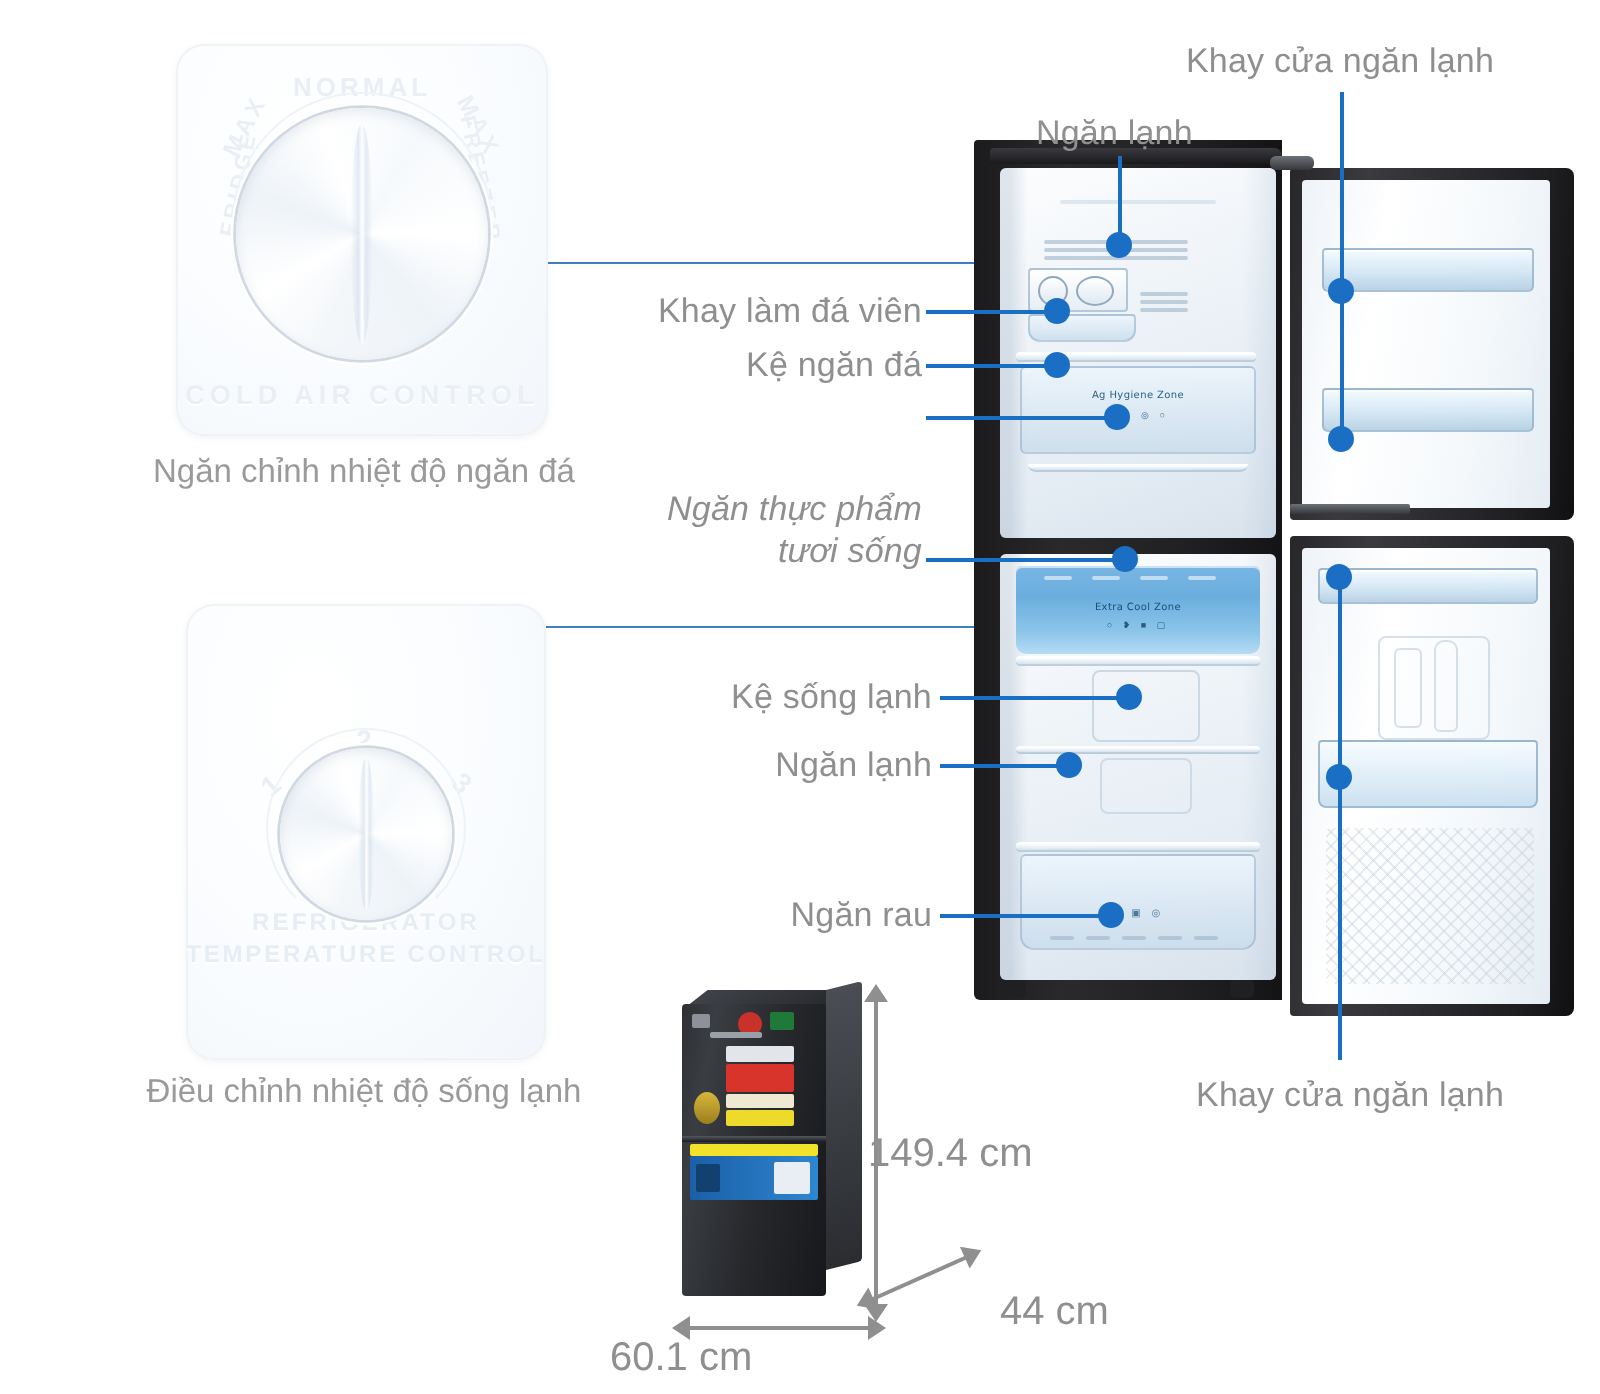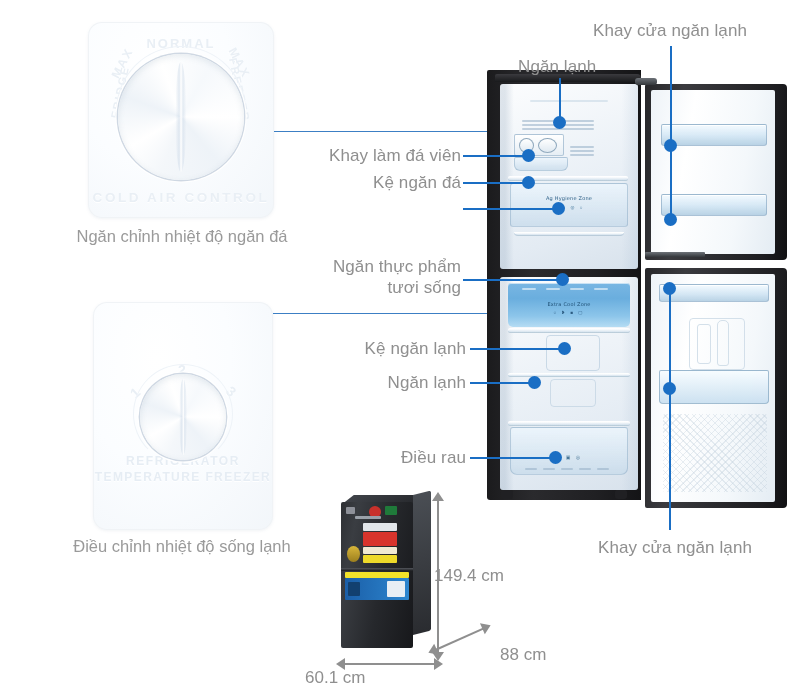--- a/index.html
+++ b/index.html
@@ -29,21 +29,21 @@
   .lbl.center { text-align: center; }
   .cap {
     color: #9a9a9a;
     font-size: 16.5px;
     line-height: 20px;
     text-align: center;
     white-space: nowrap;
   }
   .dim {
     color: #8f8f8f;
-    font-size: 17px;
+    font-size: 20px;
     white-space: nowrap;
   }
   .hline { position: absolute; background: #1a6ec4; height: 1.6px; }
   .vline { position: absolute; background: #1a6ec4; width: 1.6px; }
   .thinline { position: absolute; background: #3c7fc4; height: 1px; }
   .dot {
     position: absolute;
     width: 13px; height: 13px;
     border-radius: 50%;
     background: #1a6ec4;
@@ -256,21 +256,21 @@
     <div class="knob-arc" style="left:28px;top:24px;width:130px;height:130px;"></div>
     <div class="knob-dial" style="left:30px;top:32px;width:126px;height:126px;"></div>
   </div>
   <div class="cap" style="position:absolute;left:0;top:226px;width:364px;">Ngăn chỉnh nhiệt độ ngăn đá</div>
 
   <div class="knob-panel" style="left:93px;top:302px;width:180px;height:228px;">
     <div class="etch" style="left:50%;top:60px;transform:translateX(-50%);font-size:14px;">2</div>
     <div class="etch" style="left:38px;top:82px;transform:rotate(-42deg);font-size:14px;">1</div>
     <div class="etch" style="right:36px;top:82px;transform:rotate(42deg);font-size:14px;">3</div>
     <div class="etch" style="left:50%;top:152px;transform:translateX(-50%);font-size:12px;letter-spacing:1.6px;color:#e6edf4;">REFRIGERATOR</div>
-    <div class="etch" style="left:50%;top:168px;transform:translateX(-50%);font-size:12px;letter-spacing:1.4px;color:#e6edf4;">TEMPERATURE FREEZER</div>
+    <div class="etch" style="left:50%;top:168px;transform:translateX(-50%);font-size:12px;letter-spacing:1.4px;color:#e6edf4;">TEMPERATURE CONTROL</div>
     <div class="knob-arc" style="left:40px;top:62px;width:100px;height:100px;"></div>
     <div class="knob-dial" style="left:47px;top:72px;width:86px;height:86px;"></div>
   </div>
   <div class="cap" style="position:absolute;left:0;top:536px;width:364px;">Điều chỉnh nhiệt độ sống lạnh</div>
 
   <div class="thinline" style="left:274px;top:131px;width:223px;"></div>
   <div class="thinline" style="left:273px;top:313px;width:224px;"></div>
 
   <div id="fridge">
 
@@ -385,26 +385,26 @@
   <div class="hline" style="left:470px;top:457px;width:85px;"></div>
   <div class="dot" style="left:549px;top:451px;"></div>
 
   <div class="vline" style="left:669px;top:285px;height:245px;"></div>
   <div class="dot" style="left:663px;top:282px;"></div>
   <div class="dot" style="left:663px;top:382px;"></div>
 
   <div class="lbl right abs" style="left:286px;top:172px;width:175px;">Kệ ngăn đá</div>
   <div class="lbl right abs" style="left:286px;top:145px;width:175px;">Khay làm đá viên</div>
 
-  <div class="lbl right abs" style="left:286px;top:256px;width:175px;">Ngăn thực phẩm
+  <div class="lbl right abs" style="left:286px;top:244px;width:175px;font-style:italic;">Ngăn thực phẩm
 tươi sống</div>
 
-  <div class="lbl right abs" style="left:286px;top:338px;width:180px;">Kệ ngăn lạnh</div>
+  <div class="lbl right abs" style="left:286px;top:338px;width:180px;">Kệ sống lạnh</div>
   <div class="lbl right abs" style="left:286px;top:372px;width:180px;">Ngăn lạnh</div>
-  <div class="lbl right abs" style="left:286px;top:447px;width:180px;">Điều rau</div>
+  <div class="lbl right abs" style="left:286px;top:447px;width:180px;">Ngăn rau</div>
 
   <div class="lbl abs" style="left:518px;top:56px;">Ngăn lạnh</div>
   <div class="lbl center abs" style="left:550px;top:20px;width:240px;">Khay cửa ngăn lạnh</div>
   <div class="lbl abs" style="left:598px;top:537px;">Khay cửa ngăn lạnh</div>
 
   <div id="photo">
     <div class="body-top"></div>
     <div class="body-side"></div>
     <div class="body-front">
 
@@ -434,15 +434,15 @@
   <div class="dim abs" style="left:434px;top:566px;">149.4 cm</div>
 
   <div class="arrow-line" style="left:343px;top:663px;width:96px;height:1.6px;"></div>
   <div class="arrow-head" style="left:336px;top:658px;border-top:6px solid transparent;border-bottom:6px solid transparent;border-right:9px solid #8f8f8f;"></div>
   <div class="arrow-head" style="left:434px;top:658px;border-top:6px solid transparent;border-bottom:6px solid transparent;border-left:9px solid #8f8f8f;"></div>
   <div class="dim abs" style="left:305px;top:668px;">60.1 cm</div>
 
   <div class="arrow-line" style="left:433px;top:650px;width:58px;height:1.6px;transform:rotate(-24deg);transform-origin:left center;"></div>
   <div class="arrow-head" style="left:428px;top:645px;border-top:6px solid transparent;border-bottom:6px solid transparent;border-right:9px solid #8f8f8f;transform:rotate(-24deg);"></div>
   <div class="arrow-head" style="left:482px;top:621px;border-top:6px solid transparent;border-bottom:6px solid transparent;border-left:9px solid #8f8f8f;transform:rotate(-24deg);"></div>
-  <div class="dim abs" style="left:500px;top:645px;">88 cm</div>
+  <div class="dim abs" style="left:500px;top:645px;">44 cm</div>
 
 </div>
 
 </body></html>

